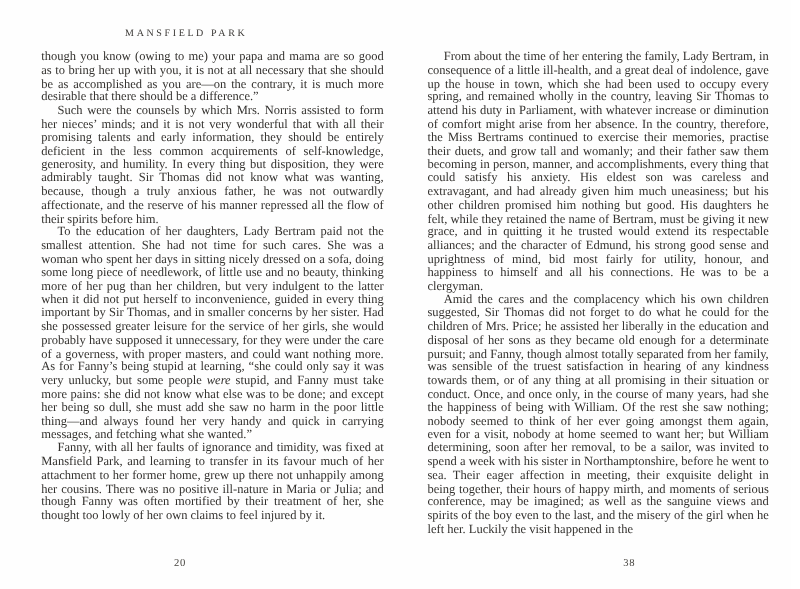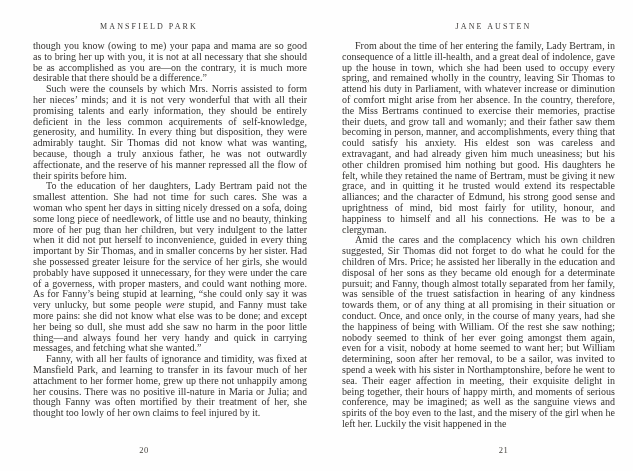--- a/index.html
+++ b/index.html
@@ -78,21 +78,20 @@
     <div class="text-body">
         <p class=""><span>though you know (owing to me) your papa and mama are so good as to bring her up with you, it is not at all necessary that she should be as accomplished as you are—on the contrary, it is much more desirable that there should be a difference.”</span></p>
         <p class="indent"><span>Such were the counsels by which Mrs. Norris assisted to form her nieces’ minds; and it is not very wonderful that with all their promising talents and early information, they should be entirely deficient in the less common acquirements of self-knowledge, generosity, and humility. In every thing but disposition, they were admirably taught. Sir Thomas did not know what was wanting, because, though a truly anxious father, he was not outwardly affectionate, and the reserve of his manner repressed all the flow of their spirits before him.</span></p>
         <p class="indent"><span>To the education of her daughters, Lady Bertram paid not the smallest attention. She had not time for such cares. She was a woman who spent her days in sitting nicely dressed on a sofa, doing some long piece of needlework, of little use and no beauty, thinking more of her pug than her children, but very indulgent to the latter when it did not put herself to inconvenience, guided in every thing important by Sir Thomas, and in smaller concerns by her sister. Had she possessed greater leisure for the service of her girls, she would probably have supposed it unnecessary, for they were under the care of a governess, with proper masters, and could want nothing more. As for Fanny’s being stupid at learning, “she could only say it was very unlucky, but some people </span><em>were</em><span> stupid, and Fanny must take more pains: she did not know what else was to be done; and except her being so dull, she must add she saw no harm in the poor little thing—and always found her very handy and quick in carrying messages, and fetching what she wanted.”</span></p>
         <p class="indent"><span>Fanny, with all her faults of ignorance and timidity, was fixed at Mansfield Park, and learning to transfer in its favour much of her attachment to her former home, grew up there not unhappily among her cousins. There was no positive ill-nature in Maria or Julia; and though Fanny was often mortified by their treatment of her, she thought too lowly of her own claims to feel injured by it.</span></p>
       </div>
     <div class="page-number">20</div>
   </section>
 
   <section class="page right">
-    <div class="running-head">JANE AUSTEN</div>
     <div class="text-body">
         <p class="indent"><span>From about the time of her entering the family, Lady Bertram, in consequence of a little ill-health, and a great deal of indolence, gave up the house in town, which she had been used to occupy every spring, and remained wholly in the country, leaving Sir Thomas to attend his duty in Parliament, with whatever increase or diminution of comfort might arise from her absence. In the country, therefore, the Miss Bertrams continued to exercise their memories, practise their duets, and grow tall and womanly; and their father saw them becoming in person, manner, and accomplishments, every thing that could satisfy his anxiety. His eldest son was careless and extravagant, and had already given him much uneasiness; but his other children promised him nothing but good. His daughters he felt, while they retained the name of Bertram, must be giving it new grace, and in quitting it he trusted would extend its respectable alliances; and the character of Edmund, his strong good sense and uprightness of mind, bid most fairly for utility, honour, and happiness to himself and all his connections. He was to be a clergyman.</span></p>
         <p class="indent"><span>Amid the cares and the complacency which his own children suggested, Sir Thomas did not forget to do what he could for the children of Mrs. Price; he assisted her liberally in the education and disposal of her sons as they became old enough for a determinate pursuit; and Fanny, though almost totally separated from her family, was sensible of the truest satisfaction in hearing of any kindness towards them, or of any thing at all promising in their situation or conduct. Once, and once only, in the course of many years, had she the happiness of being with William. Of the rest she saw nothing; nobody seemed to think of her ever going amongst them again, even for a visit, nobody at home seemed to want her; but William determining, soon after her removal, to be a sailor, was invited to spend a week with his sister in Northamptonshire, before he went to sea. Their eager affection in meeting, their exquisite delight in being together, their hours of happy mirth, and moments of serious conference, may be imagined; as well as the sanguine views and spirits of the boy even to the last, and the misery of the girl when he left her. Luckily the visit happened in the</span></p>
       </div>
-    <div class="page-number">21</div>
+    <div class="page-number">38</div>
   </section>
 
 </div>
 
 </body></html>

